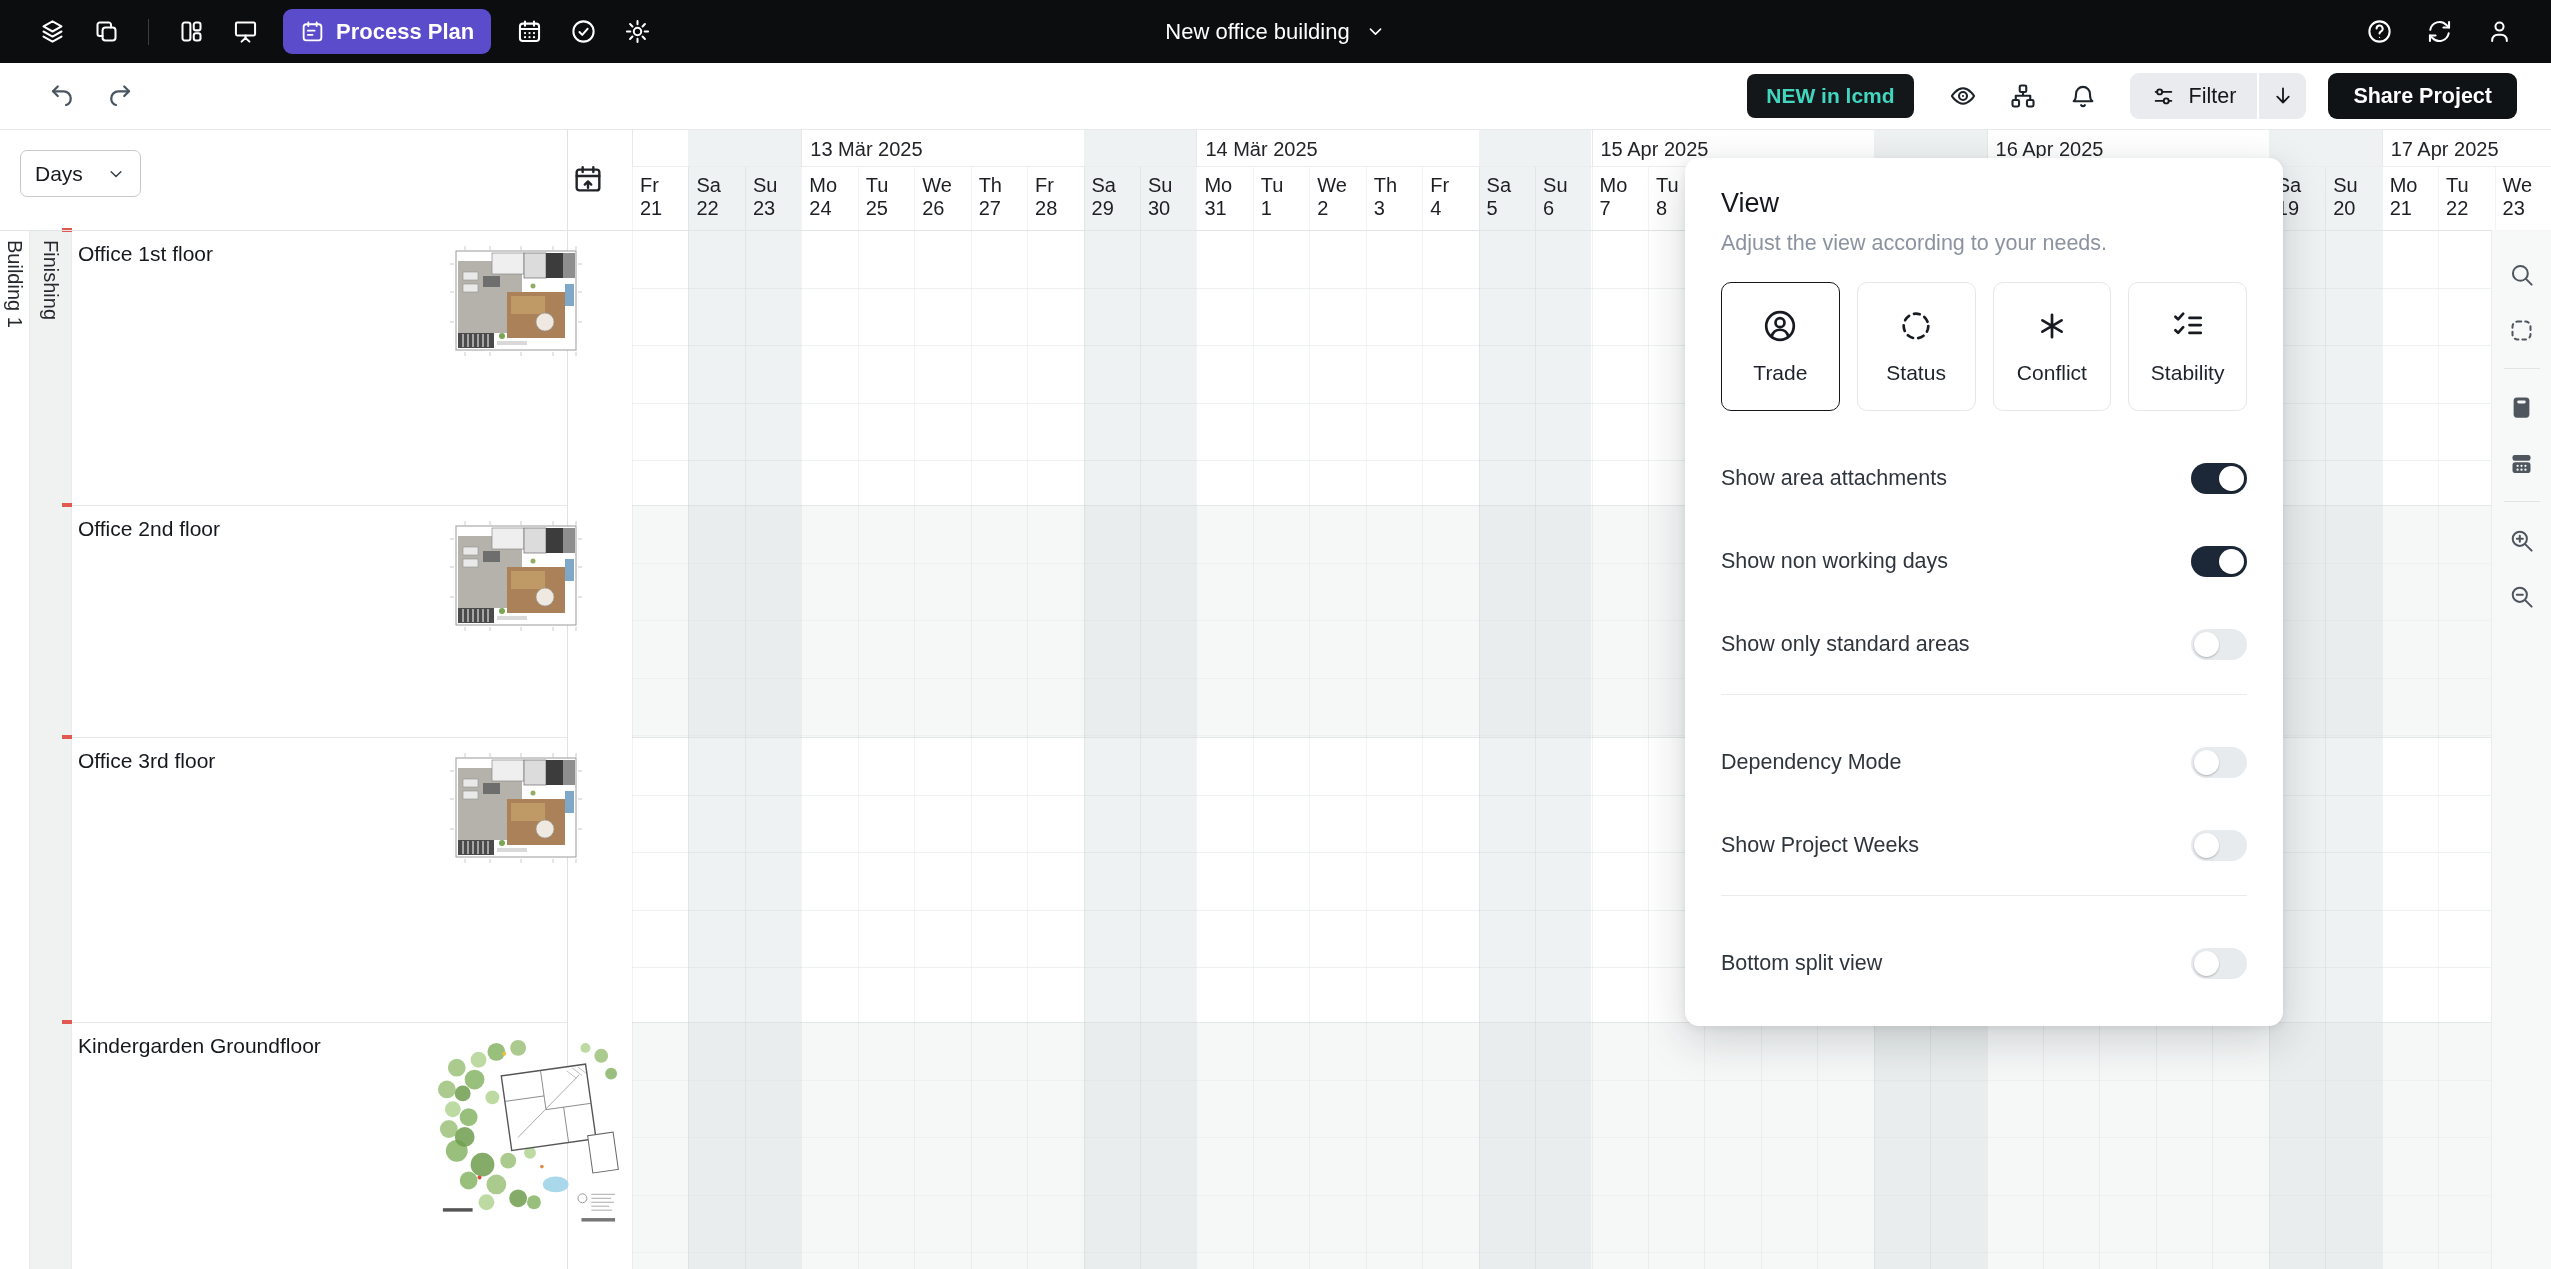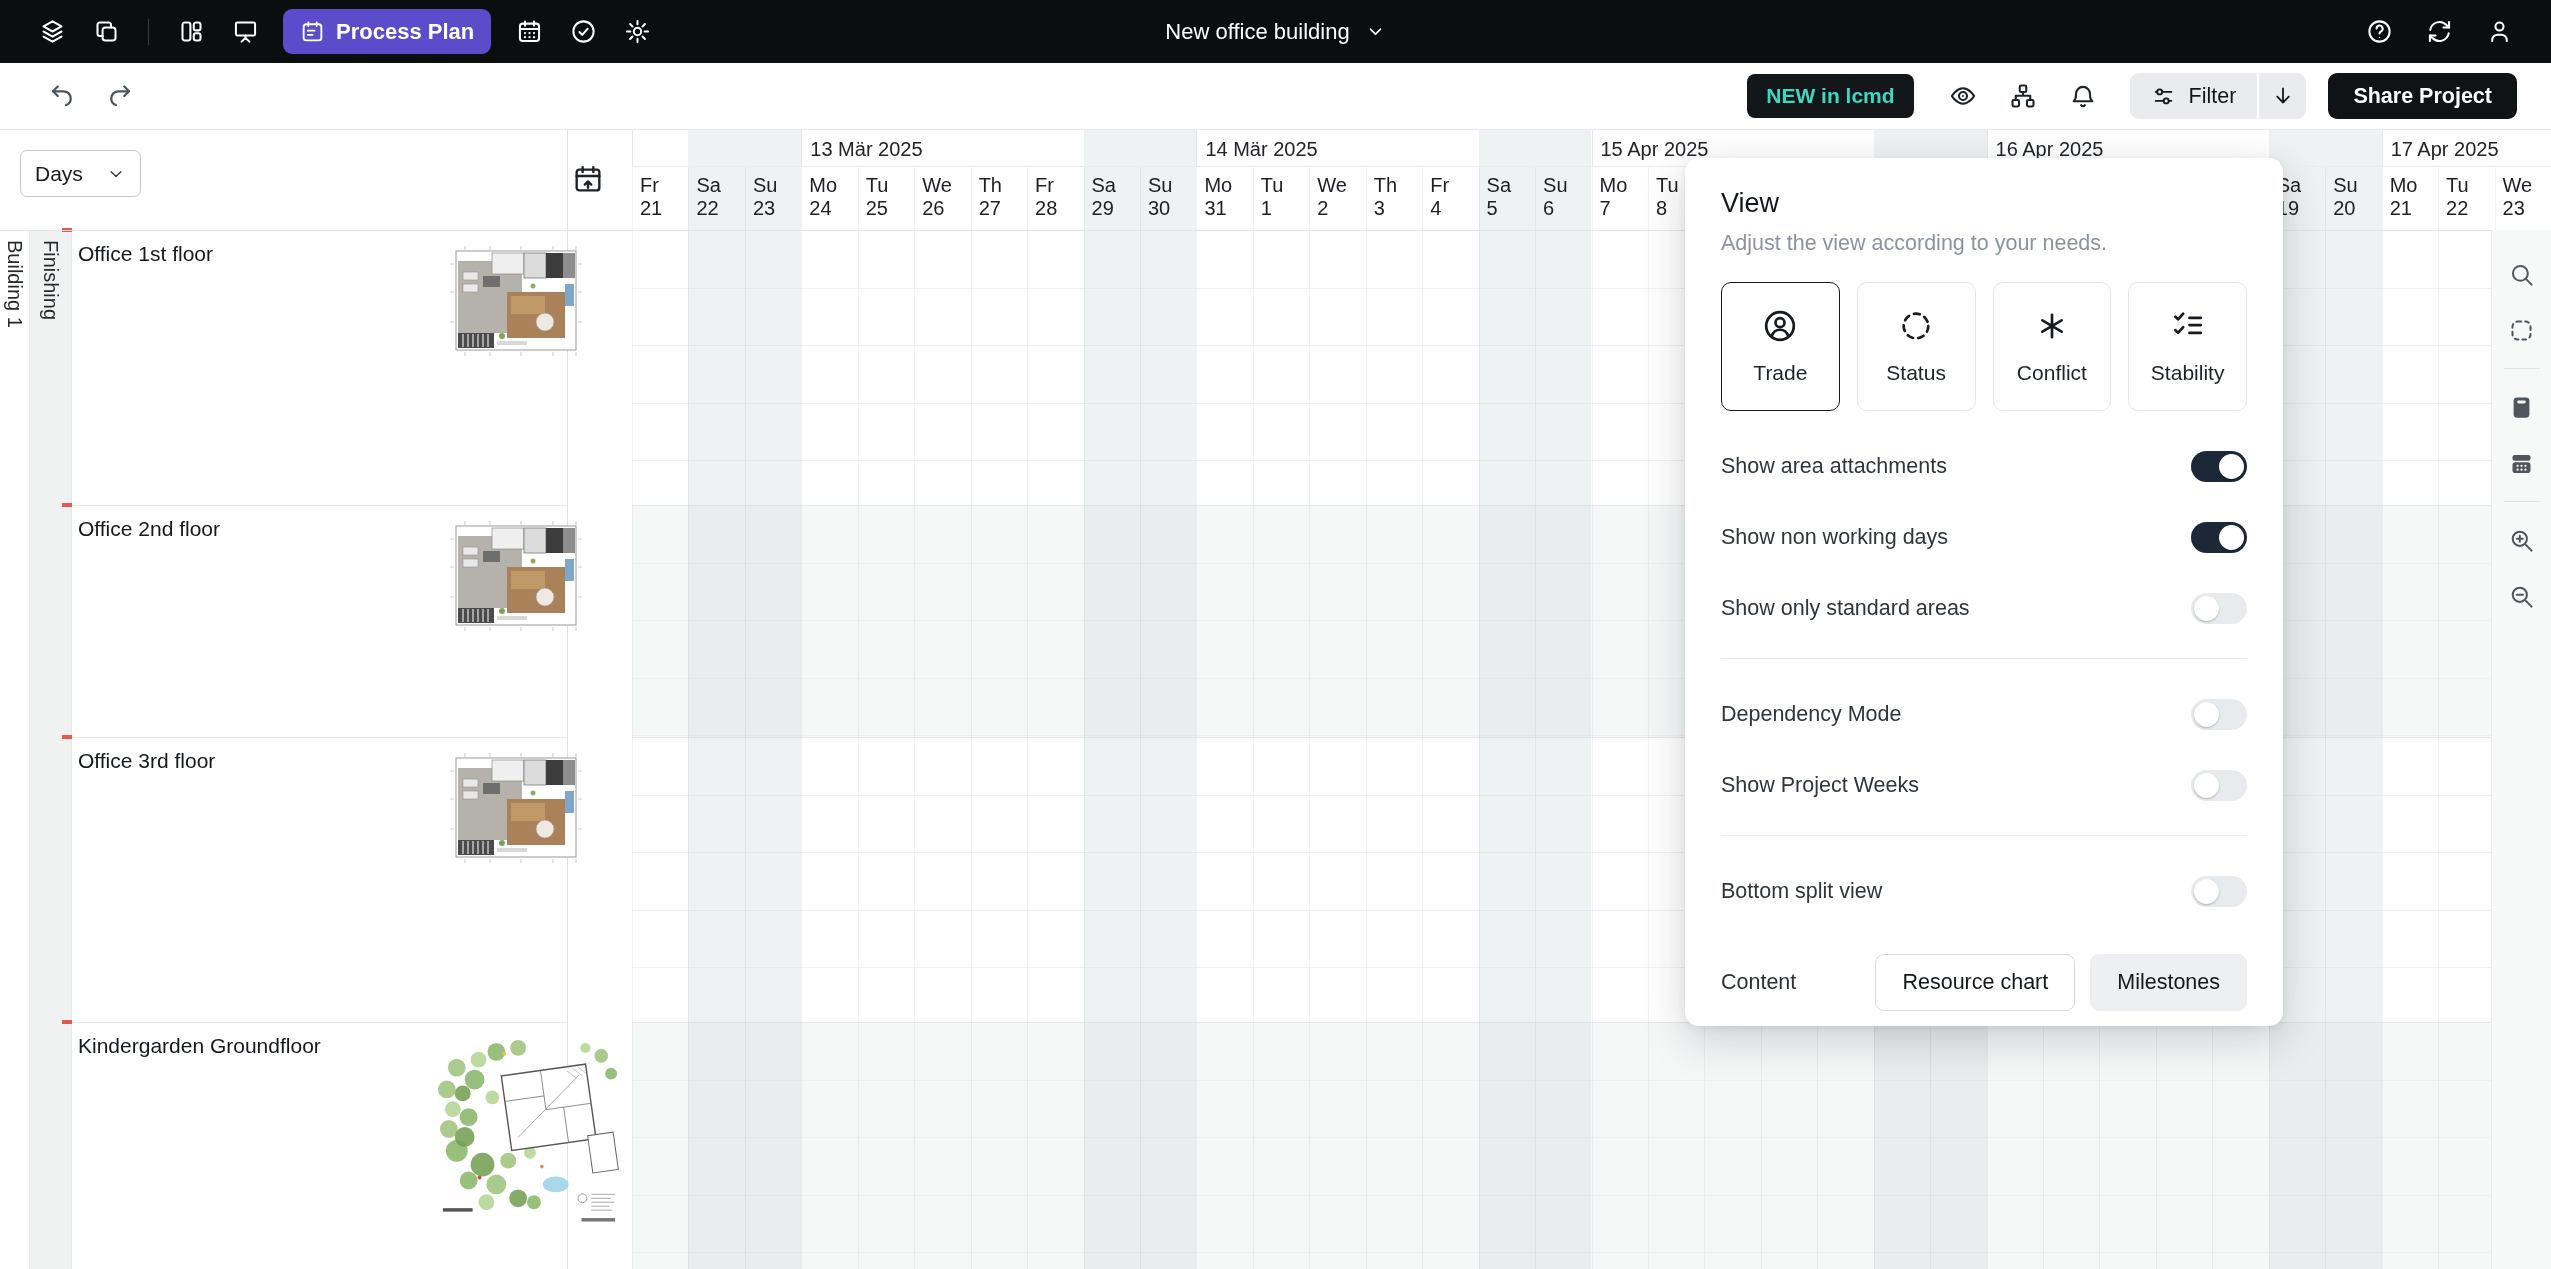--- a/index.html
+++ b/index.html
@@ -88,21 +88,21 @@
     border-radius:14px;box-shadow:0 14px 45px rgba(20,25,35,0.18),0 2px 8px rgba(20,25,35,0.08);
     z-index:30;padding:30px 36px 26px;}
   .vp-title{font-size:27px;font-weight:400;color:#14171c;}
   .vp-sub{font-size:21.5px;color:#8b93a0;margin-top:12px;}
   .vp-modes{display:flex;gap:17px;margin-top:26px;}
   .mode-card{width:127px;height:129px;border:1.5px solid #e5e7ea;border-radius:10px;display:flex;
     flex-direction:column;align-items:center;justify-content:center;gap:17px;color:#171b21;background:#fff;}
   .mode-card.selected{border-color:#15181d;}
   .mode-card svg{width:36px;height:36px;}
   .mode-label{font-size:21px;color:#1e232b;}
-  .tgl-row{display:flex;align-items:center;justify-content:space-between;height:32px;margin-top:39px;gap:33px;}
+  .tgl-row{display:flex;align-items:center;justify-content:space-between;height:32px;margin-top:51px;gap:33px;}
   .tgl-label{font-size:21.5px;color:#2f353d;}
   .toggle{position:relative;width:56px;height:31px;border-radius:16px;background:#e8ebee;flex:none;}
   .toggle.on{background:#1c2837;}
   .toggle i{position:absolute;top:3px;left:3px;width:25px;height:25px;border-radius:50%;background:#fff;
     box-shadow:0 1px 2px rgba(0,0,0,0.25);}
   .toggle.on i{left:auto;right:3px;}
   .vp-divider{height:1px;background:#eaebed;margin:34px 0 0;}
   .vp-content-row{display:flex;align-items:center;margin-top:47px;}
   .vp-content-label{font-size:21.5px;color:#2c3138;}
   .vp-content-spacer{flex:1;}
@@ -768,23 +768,15 @@
           </span>
         </div>
         <div class="vp-divider"></div>
         <div class="tgl-row">
           <span class="tgl-label">Bottom split view</span>
           <span class="toggle">
             <i></i>
           </span>
         </div>
       </div>
-    <div class="vp-content-row">
-      <span class="vp-content-label">Content</span>
-      <span class="vp-content-spacer"></span>
-      <span id="vp-content-btns" style="display:flex">
-          <div class="content-btn">Resource chart</div>
-          <div class="content-btn selected">Milestones</div>
-        </span>
-    </div>
   </div>
 
 </div>
 
 </body></html>

